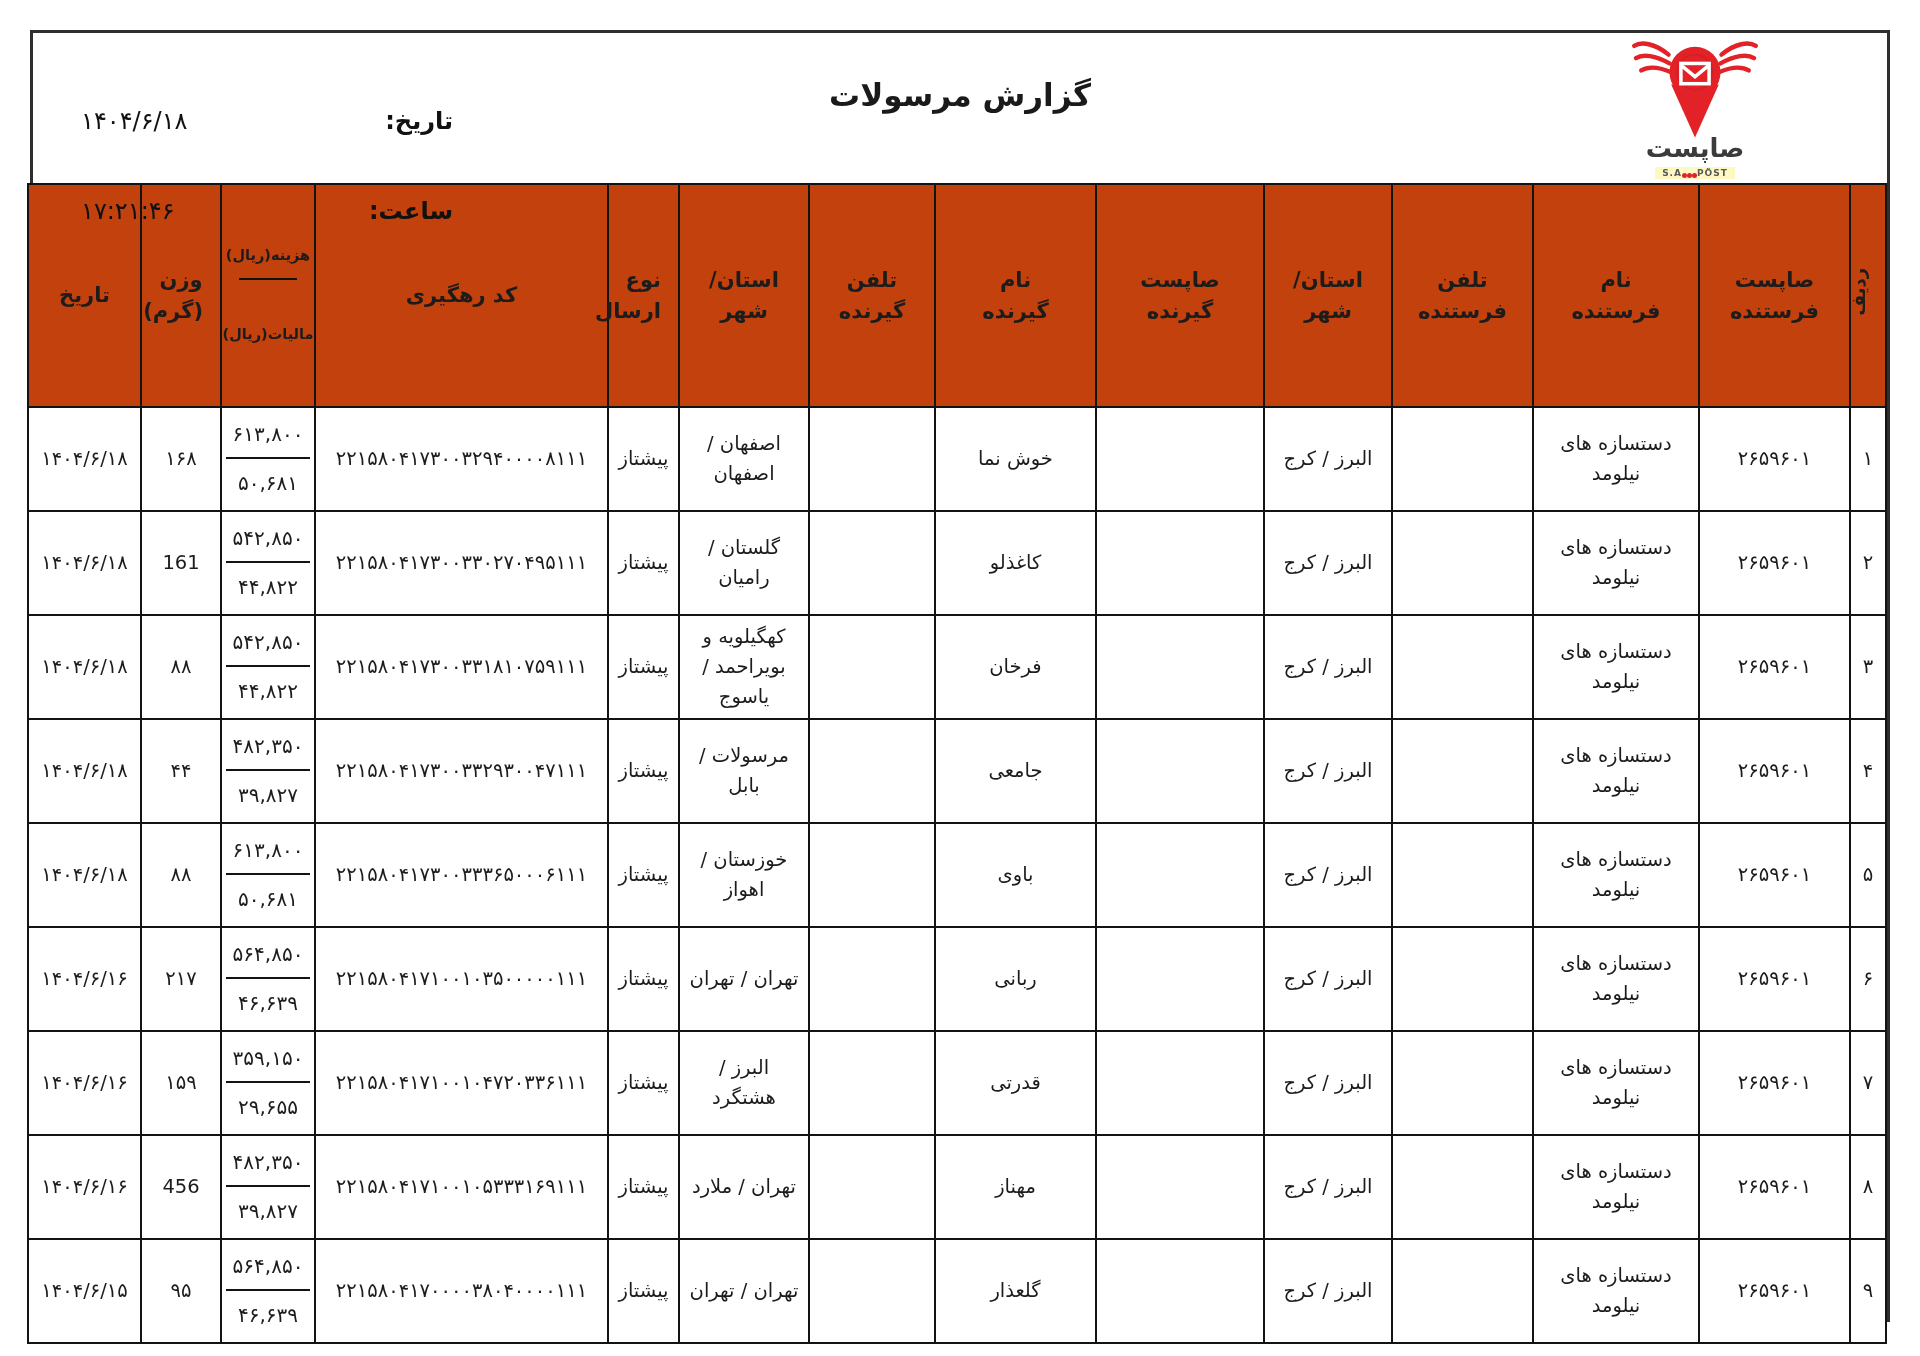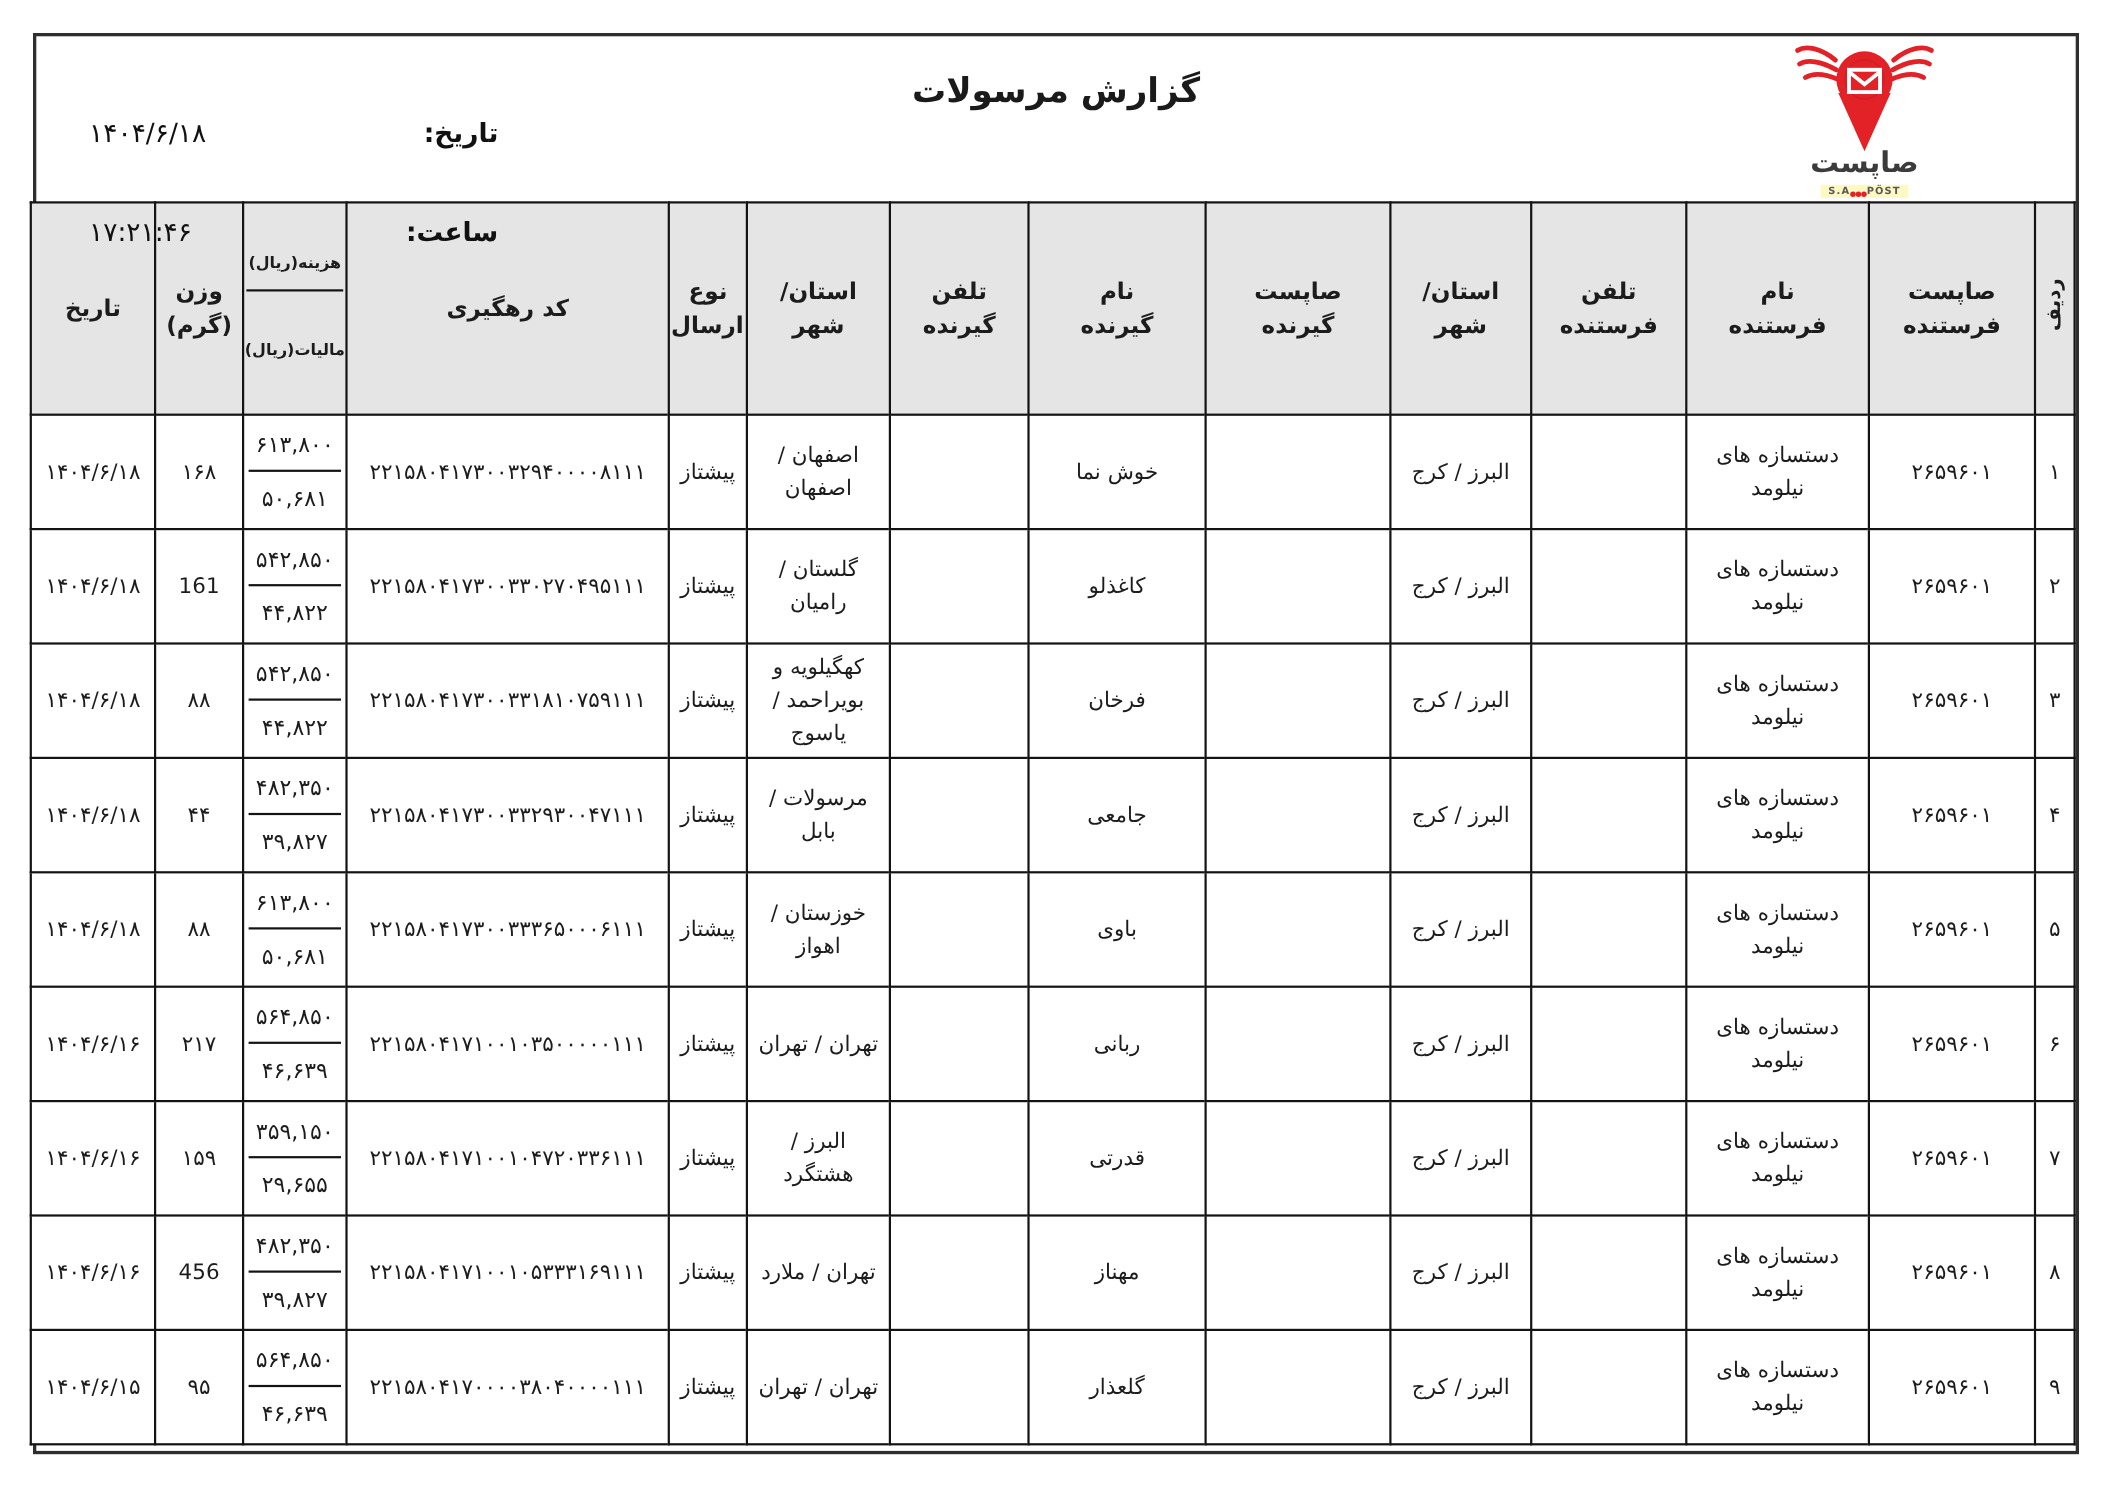--- a/index.html
+++ b/index.html
@@ -33,21 +33,21 @@
     display: inline-flex; align-items: flex-end; gap: 0;
     margin-top: 3px;
     background: #fef9c3;
     padding: 1px 7px;
     font-size: 9px; font-weight: bold; color: #5a5a5a;
     direction: ltr; letter-spacing: 1px;
     font-family: "DejaVu Sans", sans-serif;
   }
   .logo-badge .dot { width: 5px; height: 5px; border-radius: 50%; background: #e32228; display: inline-block; }
   .page-title {
-    position: absolute; top: 32px; left: 50%;
+    position: absolute; top: 44px; left: 50%;
     transform: translateX(-50%);
     font-size: 31px; font-weight: bold; color: #1a1a1a;
     white-space: nowrap;
   }
   .datetime-block {
     position: absolute; top: 38px; left: 48px;
     width: 372px;
   }
   .dt-row {
     display: flex; justify-content: space-between; align-items: baseline;
@@ -62,27 +62,27 @@
     table-layout: fixed;
     direction: rtl;
   }
   table.report th, table.report td {
     border: 2px solid #131313;
     text-align: center;
     vertical-align: middle;
     color: #1c1c1c;
   }
   table.report th {
-    background: #e5e5e5;
+    background: #c2410c;
     font-weight: bold;
     font-size: 21px;
     line-height: 1.45;
     white-space: pre-line;
     height: 100px;
-    padding: 2px;
+    padding: 17px;
   }
   table.report td {
     background: #ffffff;
     font-size: 19.5px;
     line-height: 1.55;
     height: 96px;
     padding: 3px 4px;
   }
   th.col-index-h { padding: 0; }
   .vertical-text {

